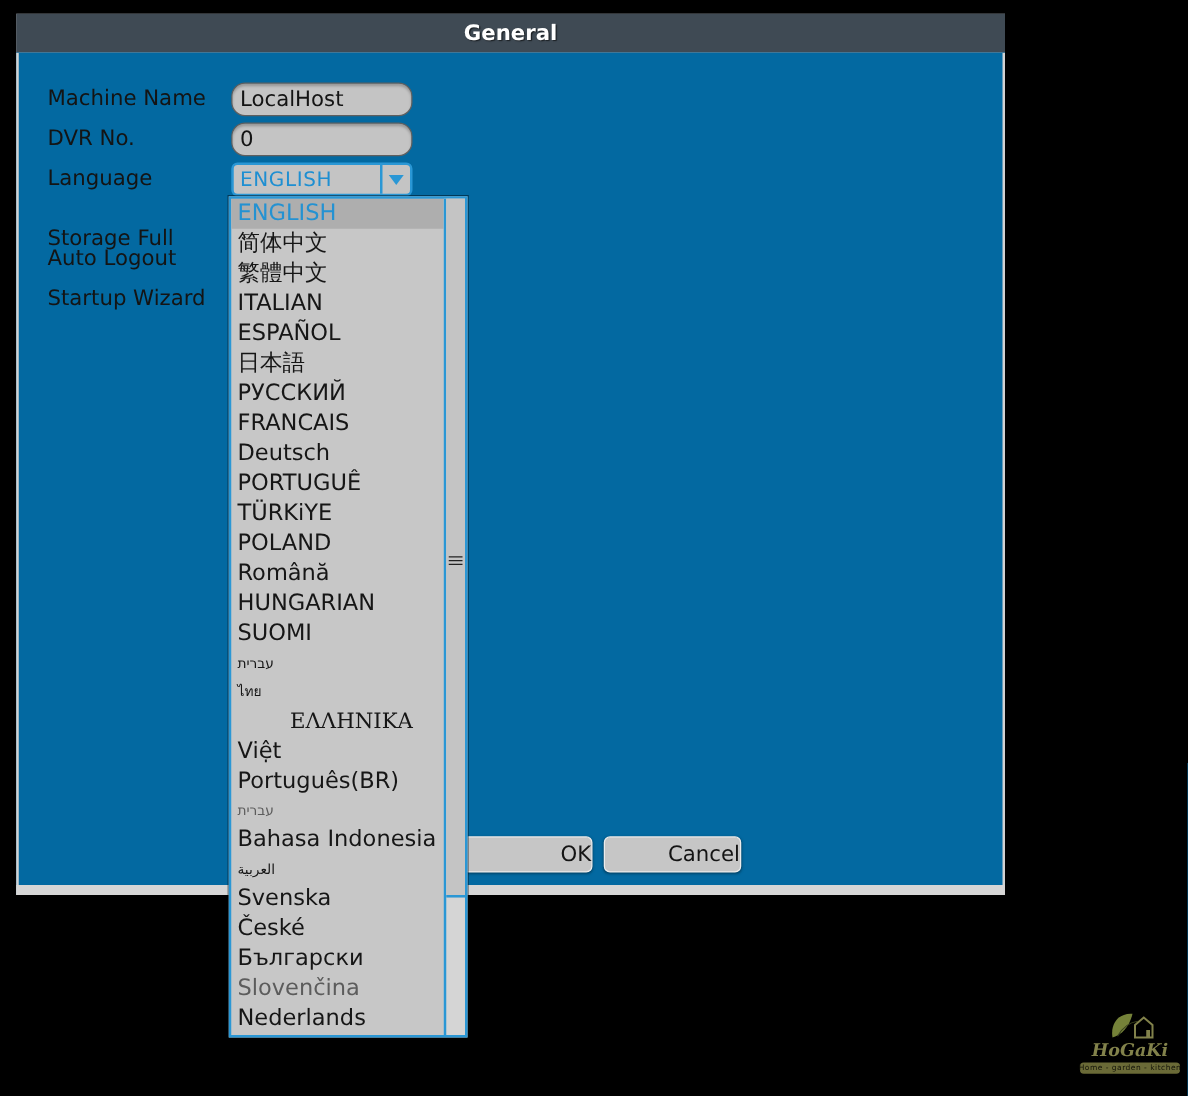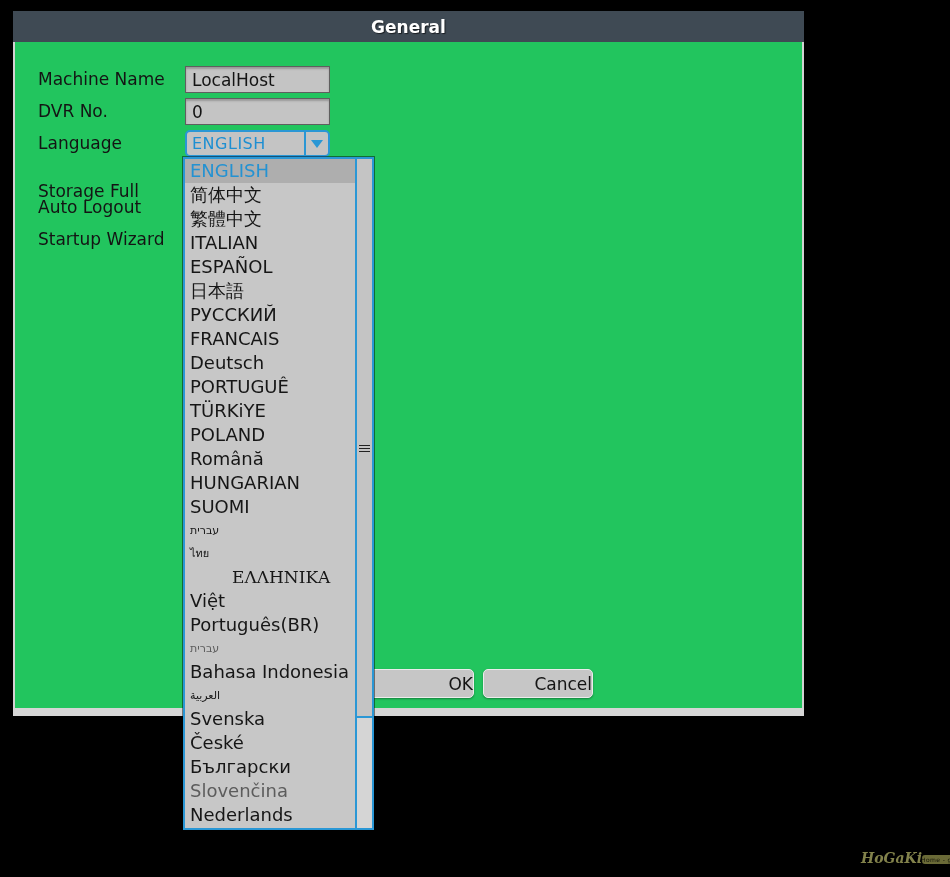--- a/index.html
+++ b/index.html
@@ -20,34 +20,34 @@
     position:absolute; left:0; top:0; right:0; height:31px;
     background:#3f4a54;
     display:flex; align-items:center; justify-content:center;
   }
   .titlebar-text {
     color:#fff; font-size:17px; font-weight:bold;
     text-shadow:1px 1px 1px rgba(0,0,0,.6);
   }
   .dialog-body {
     position:absolute; left:0; top:31px; right:0; bottom:0;
-    background:#22c55e;
+    background:#0369a1;
     box-shadow:inset 0 -8px 0 #d6d6d6, inset 2px 0 0 #d2d2d2, inset -2px 0 0 #d2d2d2;
   }
 
   
   .field-label {
     position:absolute; left:25px; height:27px; line-height:27px;
     font-size:17px; color:#141414; font-weight:500;
     white-space:nowrap;
   }
   .text-input {
     position:absolute; left:172px; width:145px; height:27px;
     background:#c4c4c4;
-    border:1px solid #5f5f5f; border-radius:0;
+    border:1px solid #5f5f5f; border-radius:11px;
     box-shadow:inset 0 2px 2px rgba(0,0,0,.22);
     font-family:inherit; font-size:17px; color:#141414;
     padding:0 6px; outline:none;
   }
   .select {
     position:absolute; left:172px; top:88px; width:145px; height:27px;
     border:2px solid #2a97d5; border-radius:5px;
     background:#c4c4c4;
     display:flex; align-items:center;
     cursor:default;
@@ -116,22 +116,22 @@
     border-bottom:2px solid #2a97d5;
   }
   .dd-grip {
     position:absolute; left:2px; right:2px; top:286px;
     display:flex; flex-direction:column; gap:2px;
   }
   .dd-grip span { display:block; height:1px; background:#222; }
 
   
   .watermark {
-    position:absolute; right:3px; bottom:6px; width:86px;
-    display:flex; flex-direction:row; align-items:center;
+    position:absolute; right:3px; bottom:18px; width:86px;
+    display:flex; flex-direction:column; align-items:center;
     opacity:.95;
   }
   .wm-title {
     font-family:"DejaVu Serif","Liberation Serif",serif;
     font-style:italic; font-weight:bold;
     font-size:14px; color:#8a8a50; line-height:14px;
     text-shadow:0 1px 0 #000;
   }
   .wm-banner {
     margin-top:2px; width:80px; height:9px; border-radius:3px;

